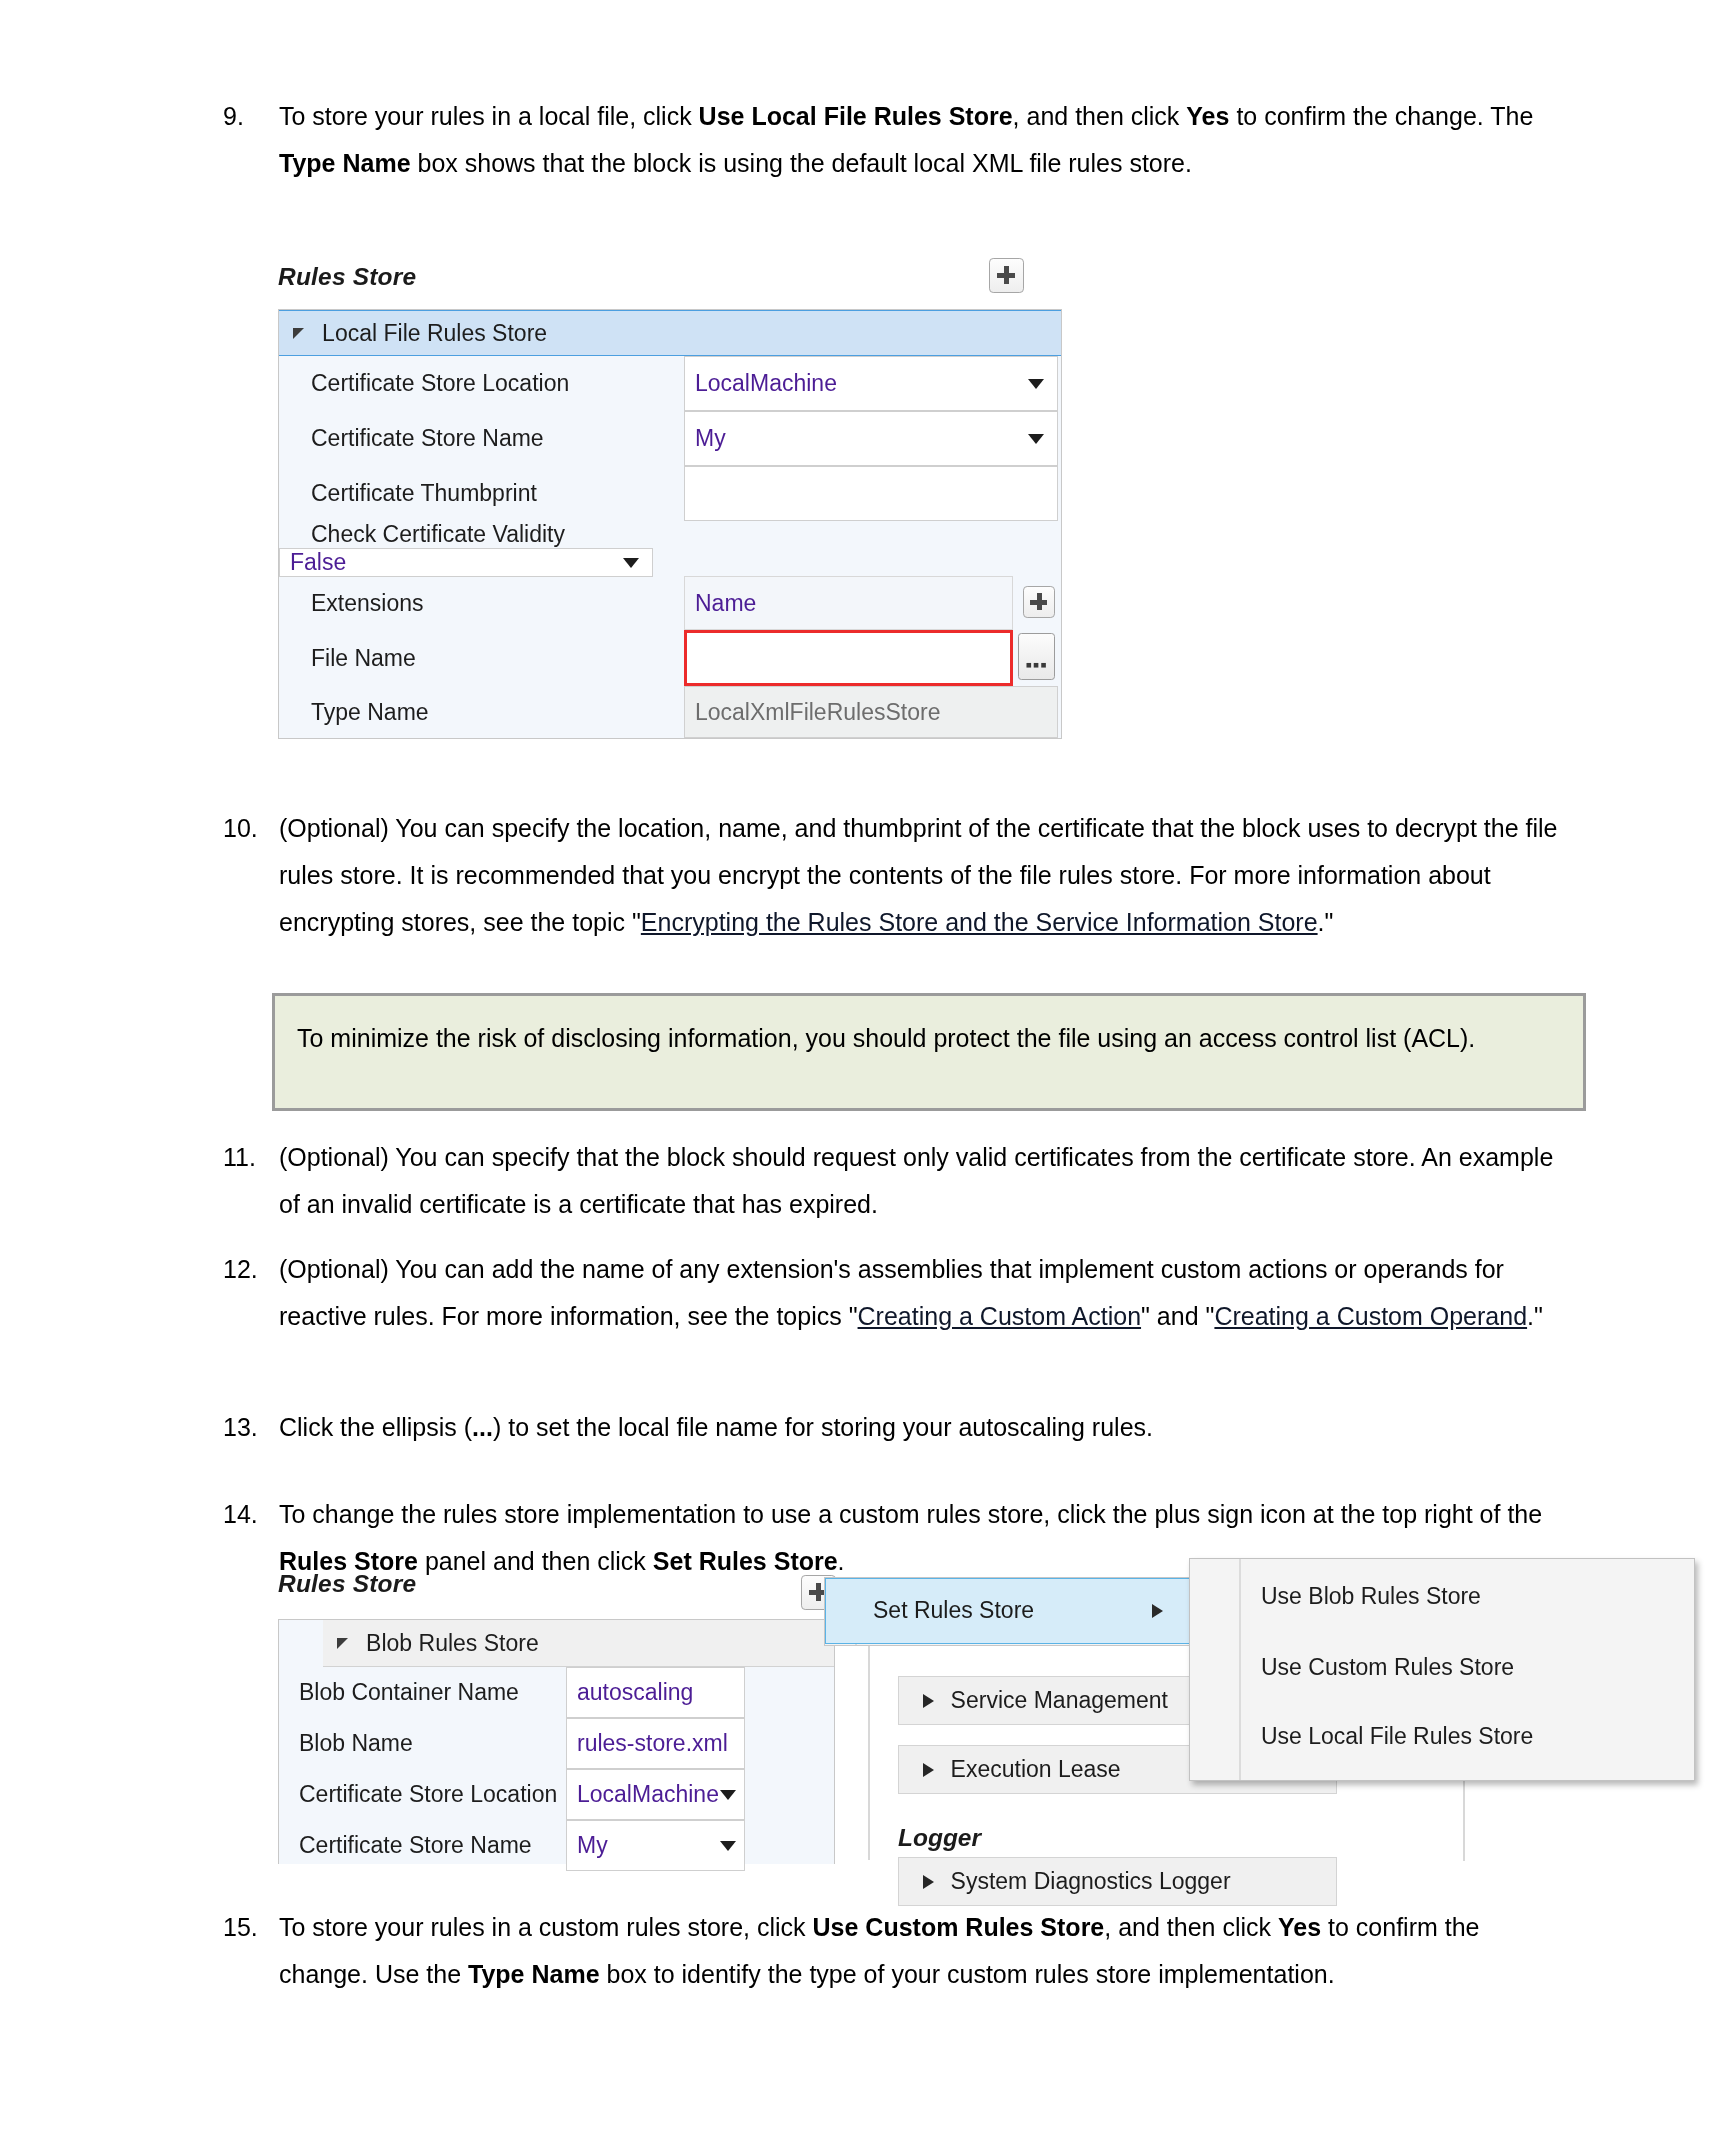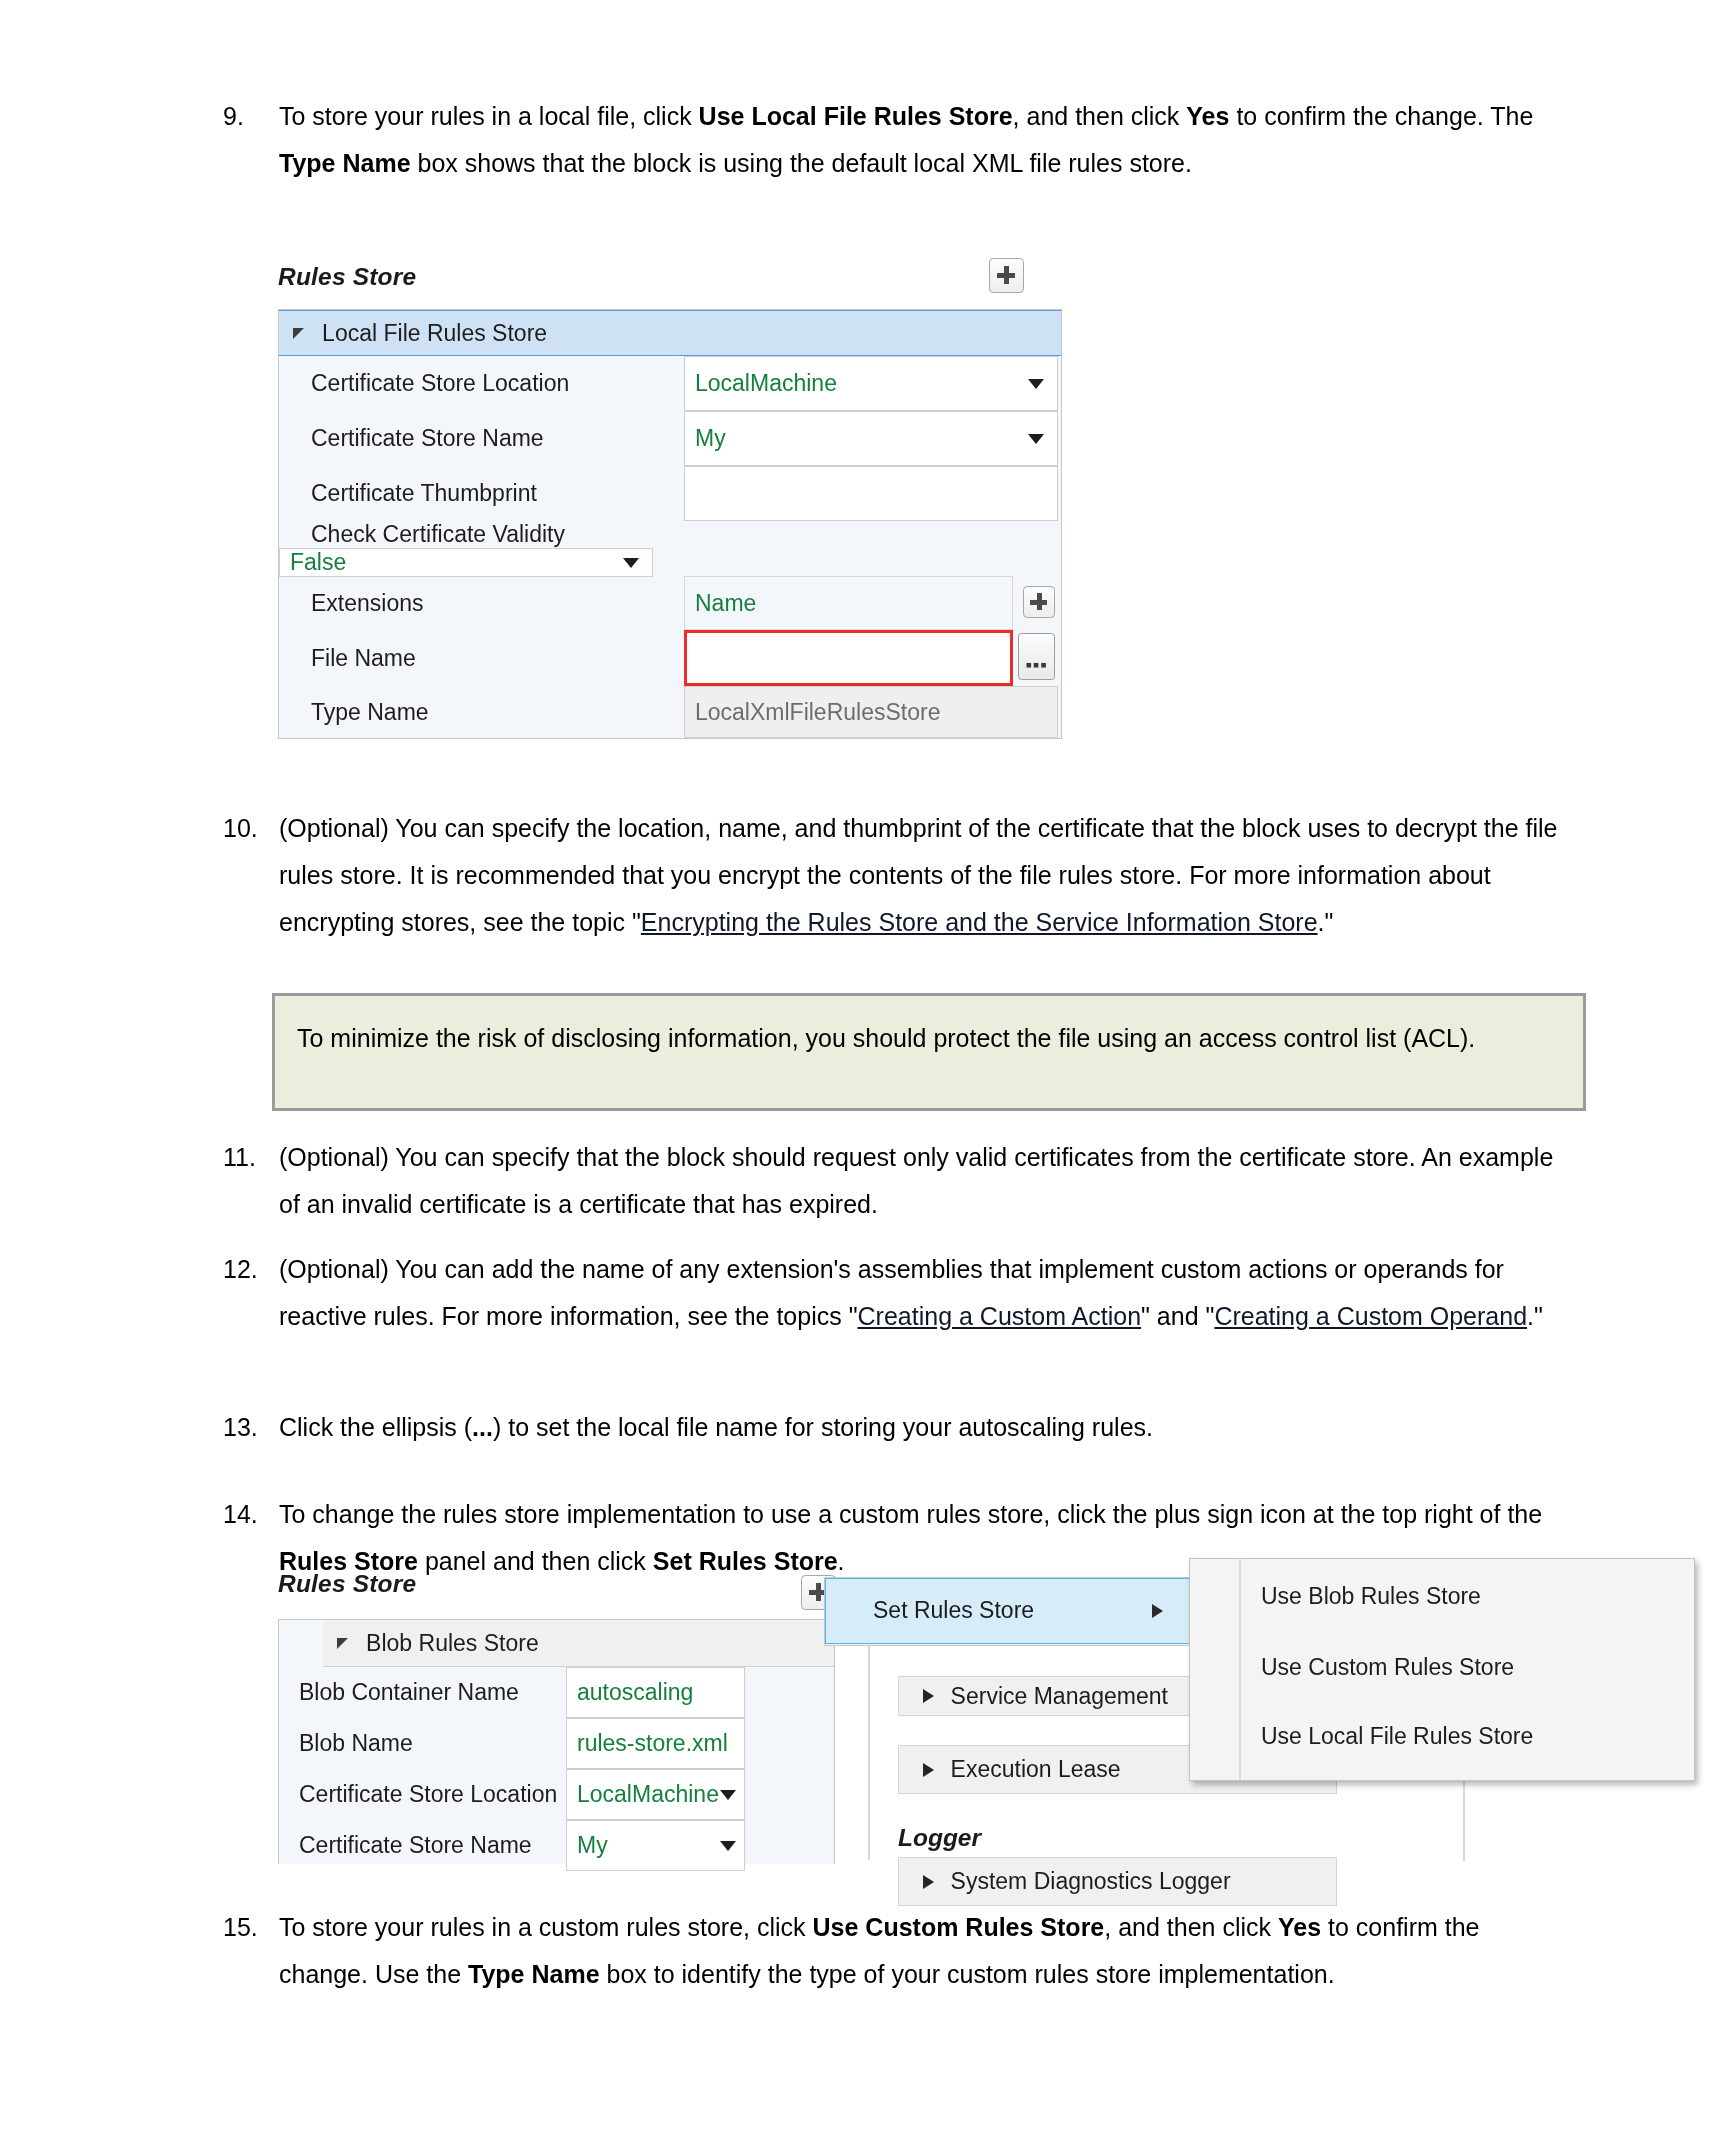--- a/index.html
+++ b/index.html
@@ -132,21 +132,21 @@
     box-sizing: border-box;
   }
   .pfield {
     box-sizing: border-box;
     background: #ffffff;
     border: 1.7px solid #cfcfcf;
     display: flex;
     align-items: center;
     padding-left: 10px;
     font-size: 23px;
-    color: #15803d;
+    color: #4c1d95;
     position: relative;
   }
   .pfield.readonly {
     background: #eef0f0;
     color: #6d6d6d;
     border: 1.7px solid #d0d0d0;
   }
   .pfield.tinted {
     background: #f3f6fa;
     border: 1.7px solid #d8d8d8;
@@ -409,21 +409,21 @@
 
       <div class="prow" style="height:51px;">
         <div class="plabel" style="width:287px; padding-left:20px;">Certificate Store Name</div>
         <div class="pfield" style="width:179px;">
           <span>My</span>
           <span class="caret" style="right:8.4px;"></span>
         </div>
       </div>
     </div>
 
-    <div class="sec-row" style="left:620px; top:118px; width:439px; height:40px;">
+    <div class="sec-row" style="left:620px; top:118px; width:439px; height:49px;">
       <span class="tri-right"></span>
       <span>Service Management</span>
     </div>
 
     <div class="sec-row" style="left:620px; top:187px; width:439px; height:49px;">
       <span class="tri-right"></span>
       <span>Execution Lease</span>
     </div>
 
     <div class="sec-title" style="left:620px; top:266px;">Logger</div>

